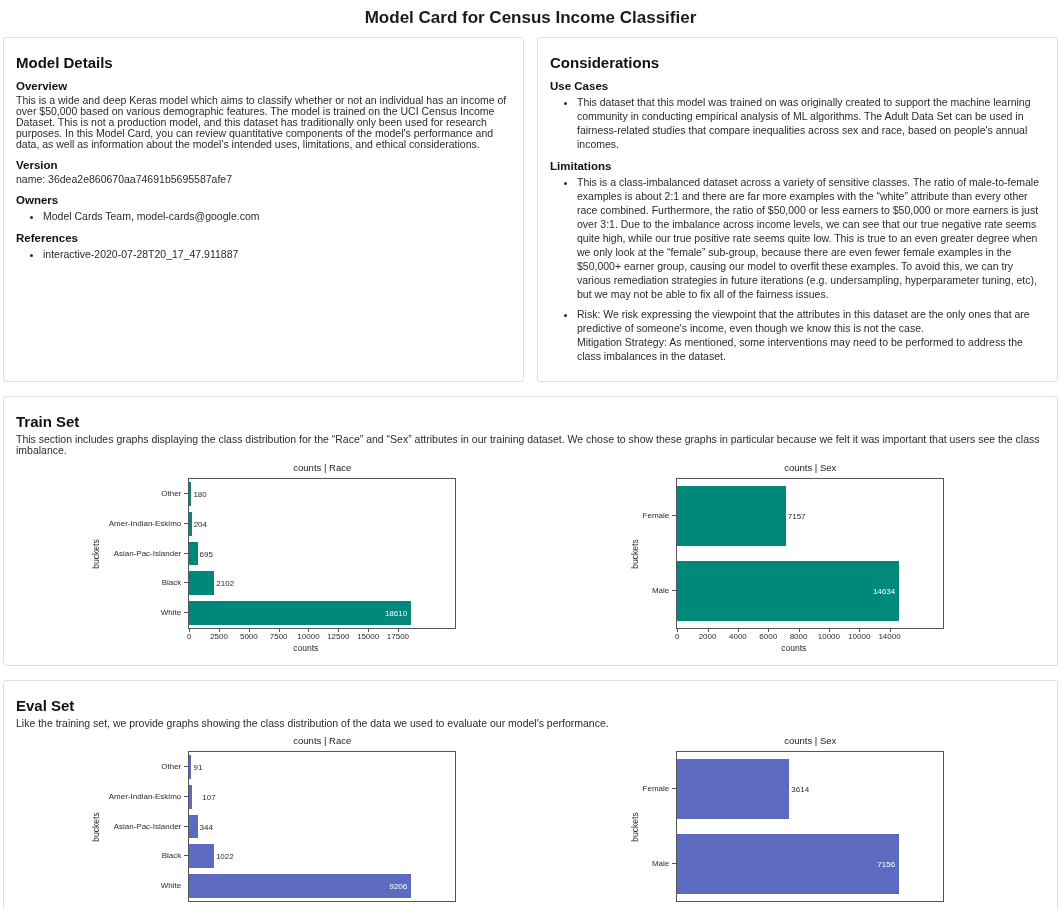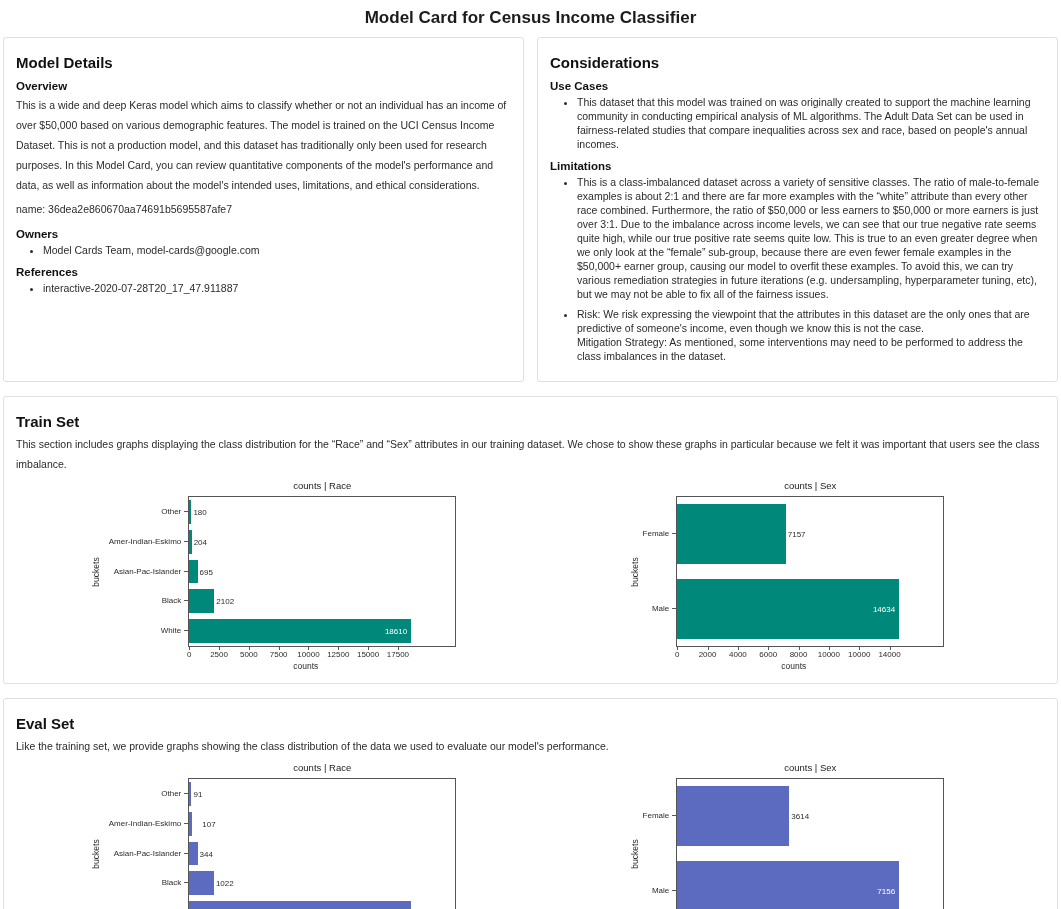--- a/index.html
+++ b/index.html
@@ -21,21 +21,21 @@
   .card {
     background: #fff;
     border: 1px solid #e0e0e0;
     border-radius: 3px;
     padding: 6px 14px 12px 12px;
   }
   .card.half { flex: 1 1 0; min-height: 318px; }
   .card.full { flex: 1 1 0; min-height: 258px; }
   .card h2 { font-size: 15px; margin: 10px 0 4px 0; color: #111; }
   .card h3 { font-size: 11.5px; margin: 9px 0 3px 0; color: #111; }
-  .card p  { font-size: 10.5px; line-height: 20px; margin: 0 0 4px 0; color: #2b2b2b; }
+  .card p  { font-size: 10.5px; line-height: 11px; margin: 0 0 4px 0; color: #2b2b2b; }
   .card ul { margin: 2px 0 6px 0; padding-left: 27px; }
   .card li { font-size: 10.5px; line-height: 14px; color: #2b2b2b; margin: 0 0 2px 0; }
 
   .charts-row { display: flex; margin-top: 6px; }
   .chart-cell { flex: 1 1 0; display: flex; justify-content: center; }
 
   
   .figure { display: inline-block; }
   .fig-grid { display: flex; align-items: flex-start; }
   .fig-ylabel {
@@ -73,20 +73,21 @@
 <body>
 
 <h1 class="page-title">Model Card for Census Income Classifier</h1>
 
 <div class="row">
 
   <div class="card half">
     <h2>Model Details</h2>
     <h3>Overview</h3>
     <p>This is a wide and deep Keras model which aims to classify whether or not an individual has an income of over $50,000 based on various demographic features. The model is trained on the UCI Census Income Dataset. This is not a production model, and this dataset has traditionally only been used for research purposes. In this Model Card, you can review quantitative components of the model's performance and data, as well as information about the model's intended uses, limitations, and ethical considerations.</p>
+    <h3>Version</h3>
     <p>name: 36dea2e860670aa74691b5695587afe7</p>
     <h3>Owners</h3>
     <ul>
       <li>Model Cards Team, model-cards@google.com</li>
     </ul>
     <h3>References</h3>
     <ul>
       <li>interactive-2020-07-28T20_17_47.911887</li>
     </ul>
   </div>

